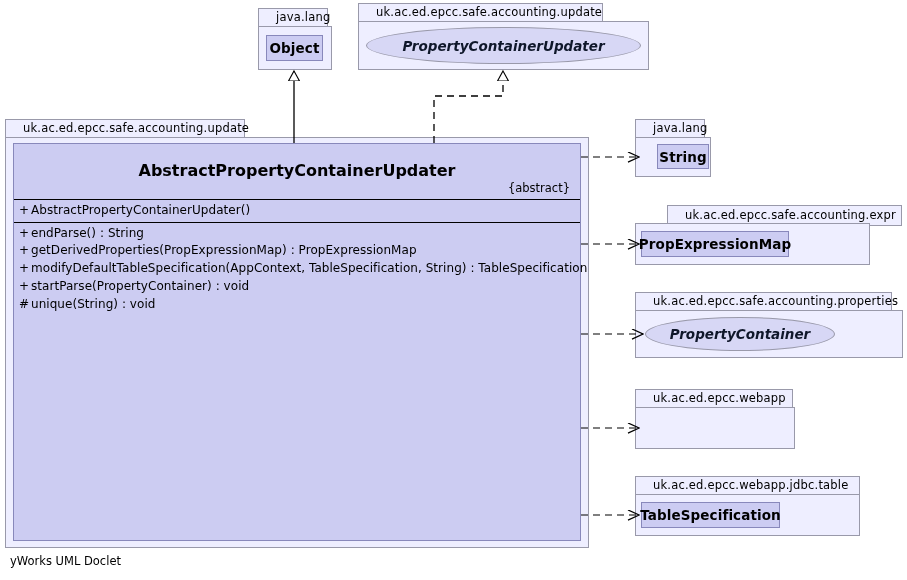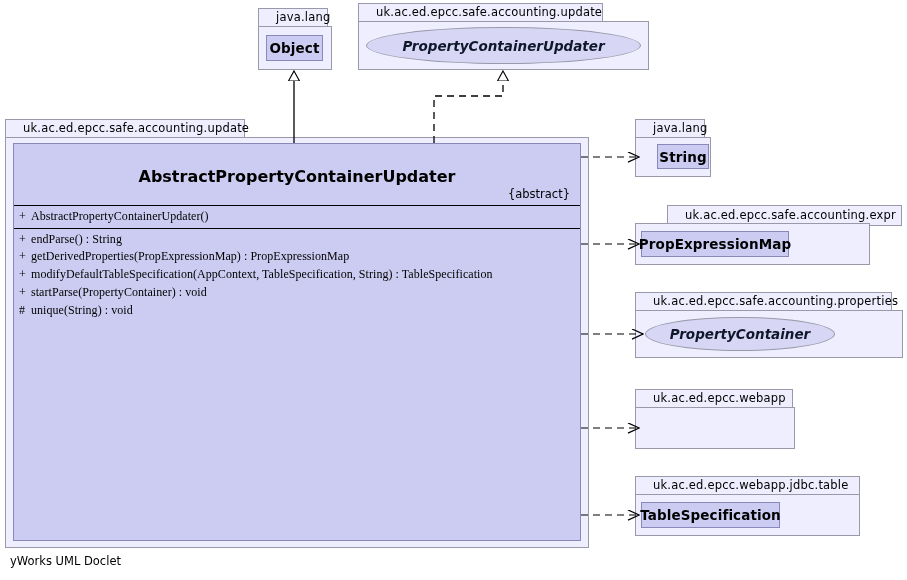--- a/index.html
+++ b/index.html
@@ -78,21 +78,21 @@
   .bigcls {
     position: absolute;
     box-sizing: border-box;
     background: #ccccf2;
     border: 1px solid #8888bb;
     display: flex;
     flex-direction: column;
   }
   .bigcls-head {
     box-sizing: border-box;
-    padding: 23px 8px 3px 8px;
+    padding: 17px 8px 3px 8px;
     border-bottom: 1px solid #000000;
   }
   .bigcls-title {
     font-size: 16px;
     font-weight: bold;
     text-align: center;
     color: #000000;
     line-height: 1.25;
     white-space: nowrap;
   }
@@ -112,21 +112,20 @@
     border-bottom: none;
     flex: 1 1 auto;
   }
   .member {
     font-size: 12px;
     color: #000000;
     line-height: 1.48;
     white-space: nowrap;
     padding-left: 5px;
     letter-spacing: 0.05px;
-    font-family: Liberation Serif, serif;
   }
   .member .vis {
     display: inline-block;
     width: 12px;
   }
   
   .footer {
     position: absolute;
     font-size: 11.5px;
     color: #000000;

